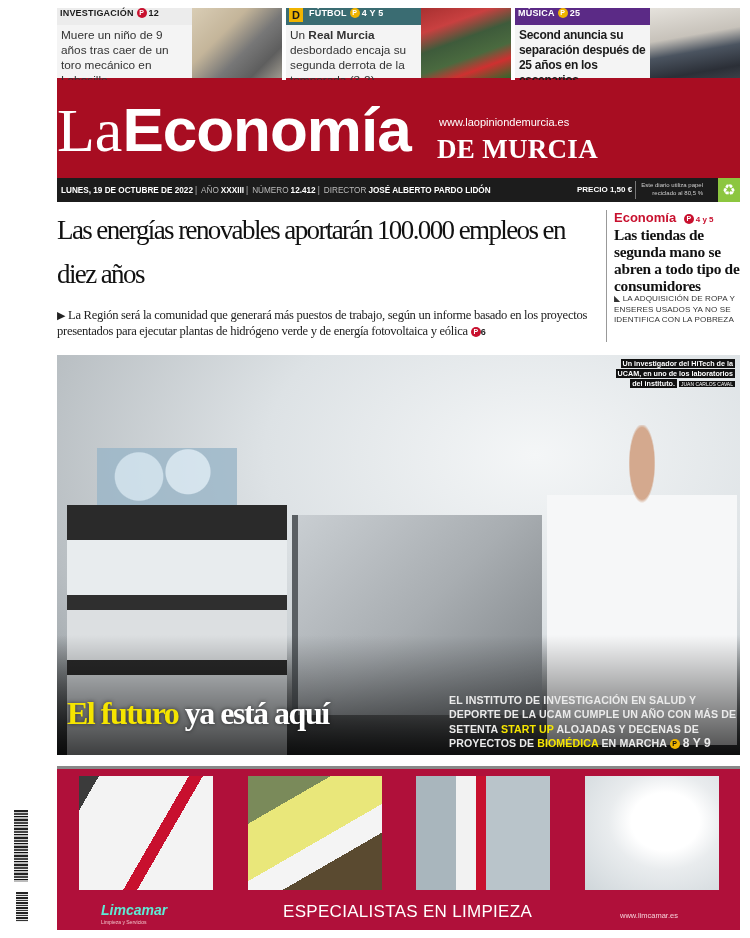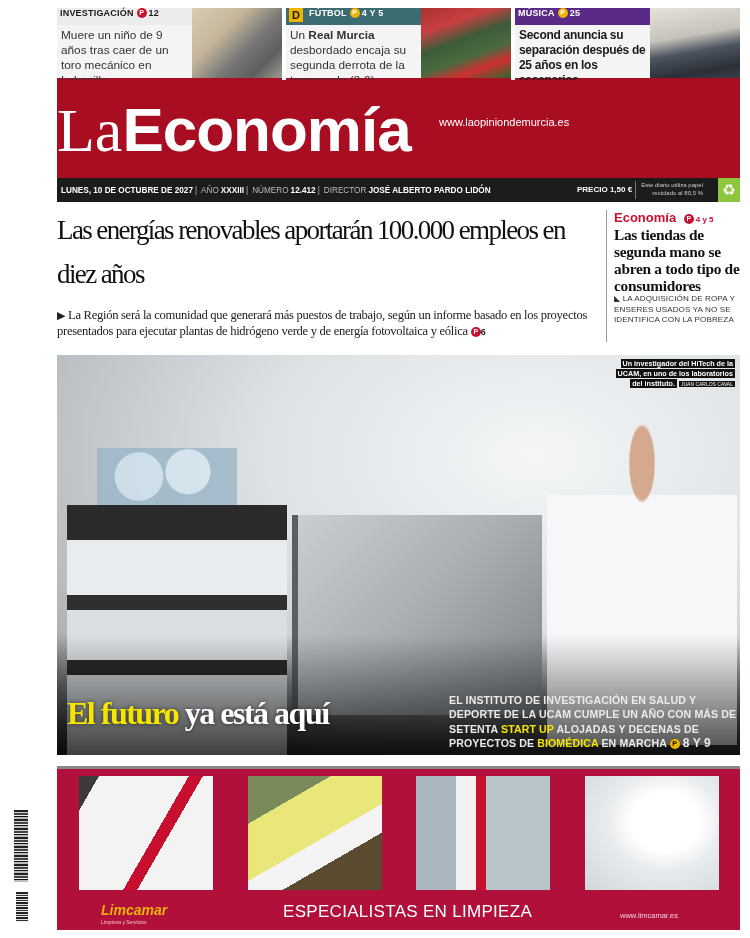--- a/index.html
+++ b/index.html
@@ -83,21 +83,21 @@
   .ph-dek .pgn { font-size:12px; color:#eaeaea; }
 
   
   .ad { position:absolute; left:57px; top:766px; width:683px; height:164px; background:#b0103a; border-top:3px solid #888; }
   .ad-imgs { position:absolute; left:22px; top:7px; width:640px; height:114px; display:flex; justify-content:space-between; }
   .ad-img { width:134px; height:114px; }
   .ai1 { background:linear-gradient(120deg,#3b3b3b 0 10%, #f3f3f3 10% 55%, #c8102e 55% 62%, #f3f3f3 62% 100%); }
   .ai2 { background:linear-gradient(150deg,#7a8a5a 0 25%, #e9e77a 25% 55%, #f4f4f4 55% 70%, #5a4a30 70% 100%); }
   .ai3 { background:linear-gradient(90deg,#a9b6bd 0 30%, #f2f2f2 30% 45%, #c8102e 45% 52%, #b9c4ca 52% 100%); }
   .ai4 { background:radial-gradient(ellipse at 60% 40%, #ffffff 0 30%, #e9ecee 50%, #cfd6da 100%); }
-  .ad-brand { position:absolute; left:44px; top:133px; font-size:14px; font-weight:bold; font-style:italic; color:#eab308; }
+  .ad-brand { position:absolute; left:44px; top:133px; font-size:14px; font-weight:bold; font-style:italic; color:#5eead4; }
   .ad-brand-sub { position:absolute; left:44px; top:150px; font-size:5px; color:#f0c0c8; }
   .ad-slogan { position:absolute; left:226px; top:133px; font-size:17px; color:#fff; letter-spacing:.3px; }
   .ad-url { position:absolute; left:563px; top:142px; font-size:7.5px; color:#f5d0d8; }
 </style>
 </head>
 <body>
 
 <div class="barcode">
   <div class="bars"></div>
   <div class="bars2"></div>
@@ -140,24 +140,25 @@
     </div>
     <div class="img"></div>
   </div>
 </div>
 
 <div class="masthead">
   <div class="logo">
     <span class="la">La</span><span class="op">Economía</span>
   </div>
   <div class="mh-url">www.laopiniondemurcia.es</div>
+  <div class="mh-city">DE MURCIA</div>
 </div>
 
 <div class="infobar">
-  <span class="date">LUNES, 10 DE OCTUBRE DE 2027</span>
+  <span class="date">LUNES, 19 DE OCTUBRE DE 2022</span>
   <span class="meta">|</span>
   <span class="meta">AÑO</span>
     <span class="b">XXXIII</span>
   <span class="meta">|</span>
   <span class="meta">NÚMERO</span>
     <span class="b">12.412</span>
   <span class="meta">|</span>
   <span class="meta">DIRECTOR</span>
     <span class="b">JOSÉ ALBERTO PARDO LIDÓN</span>
   <span class="price">PRECIO 1,50 €</span>

